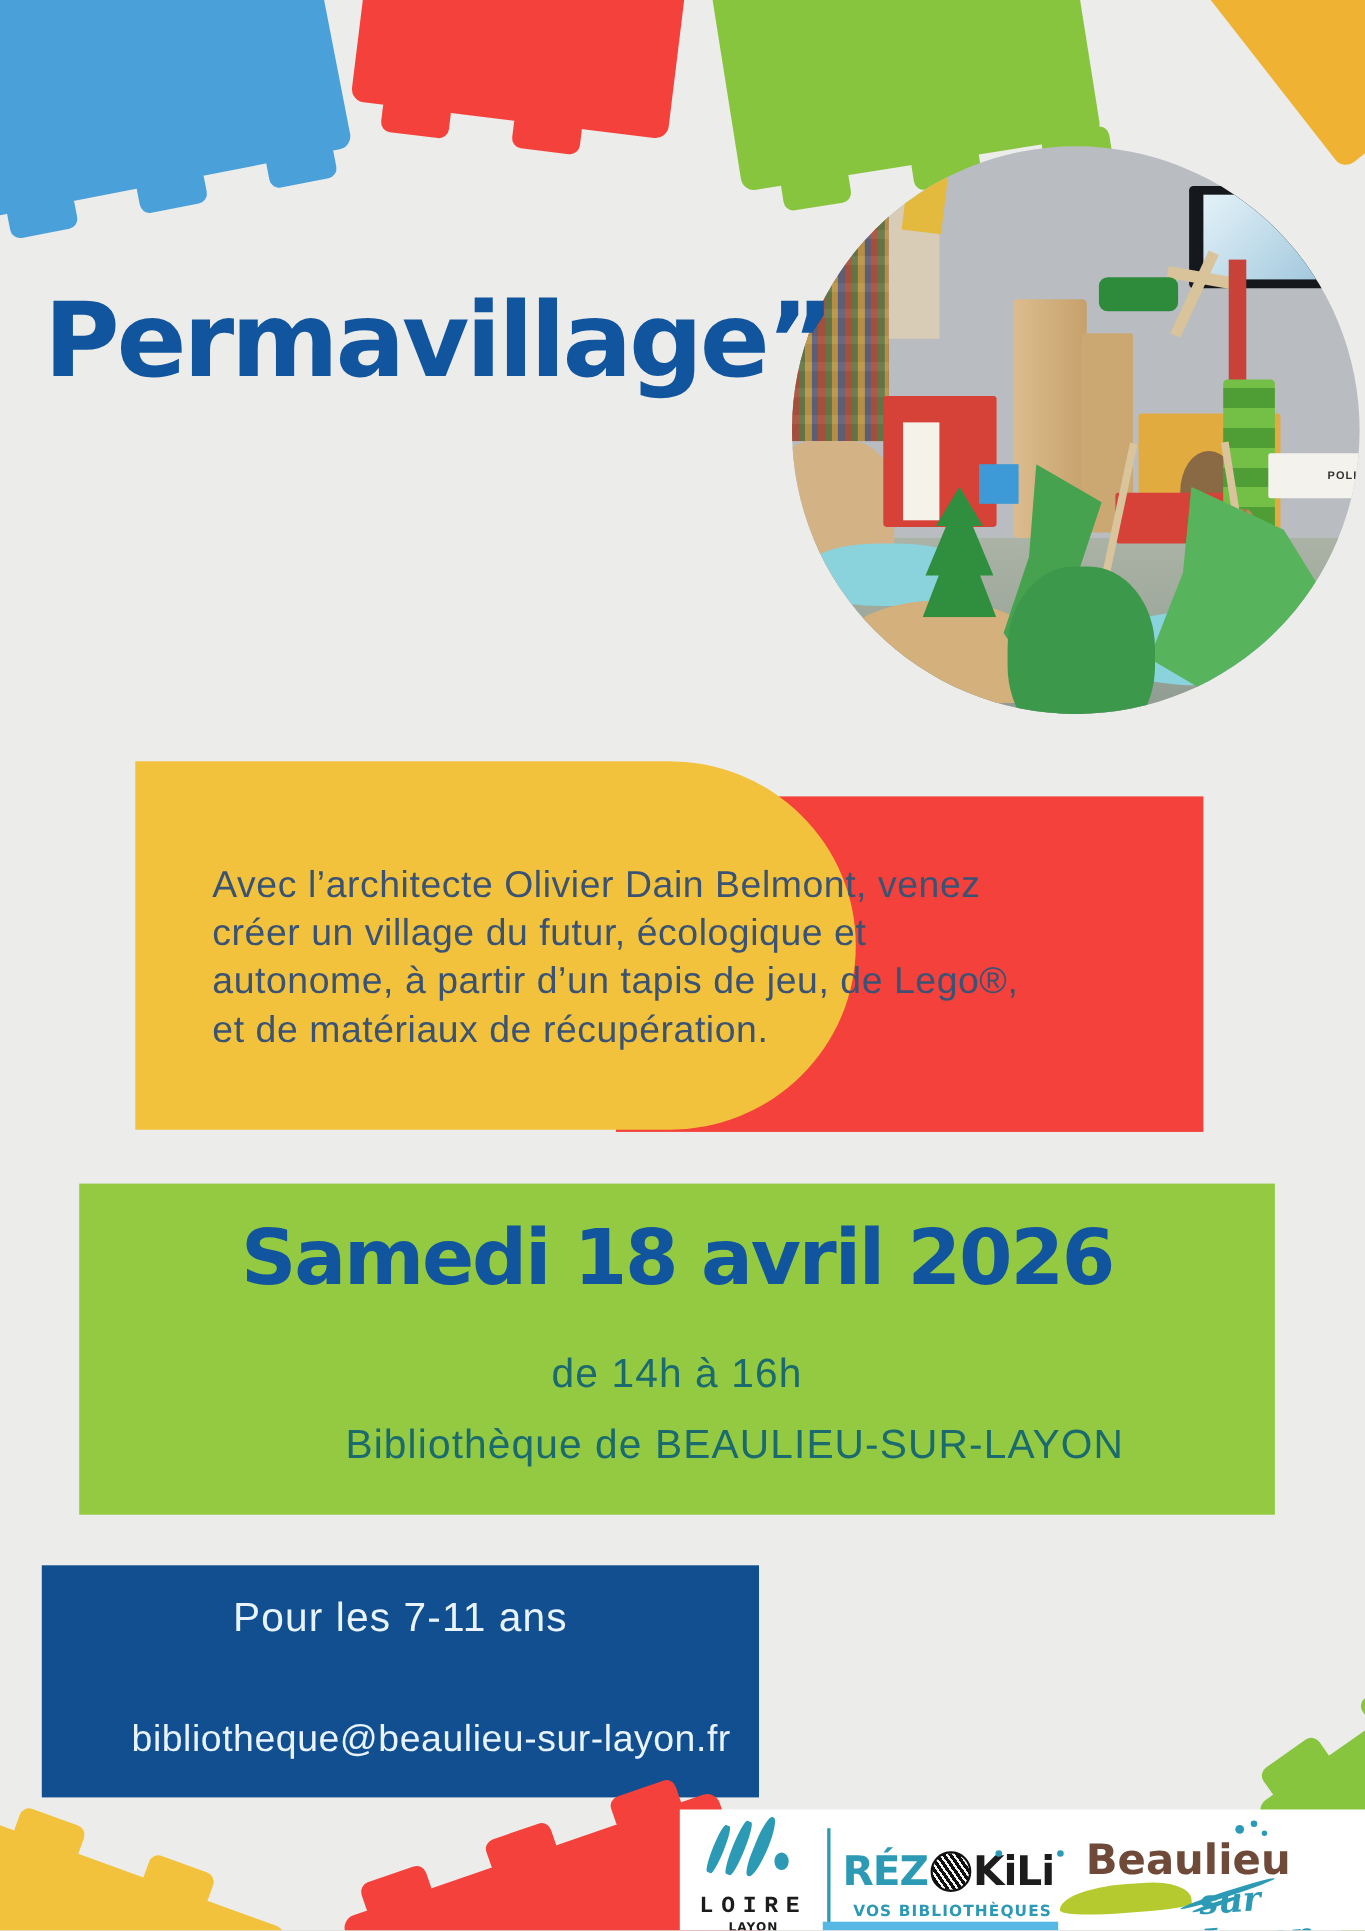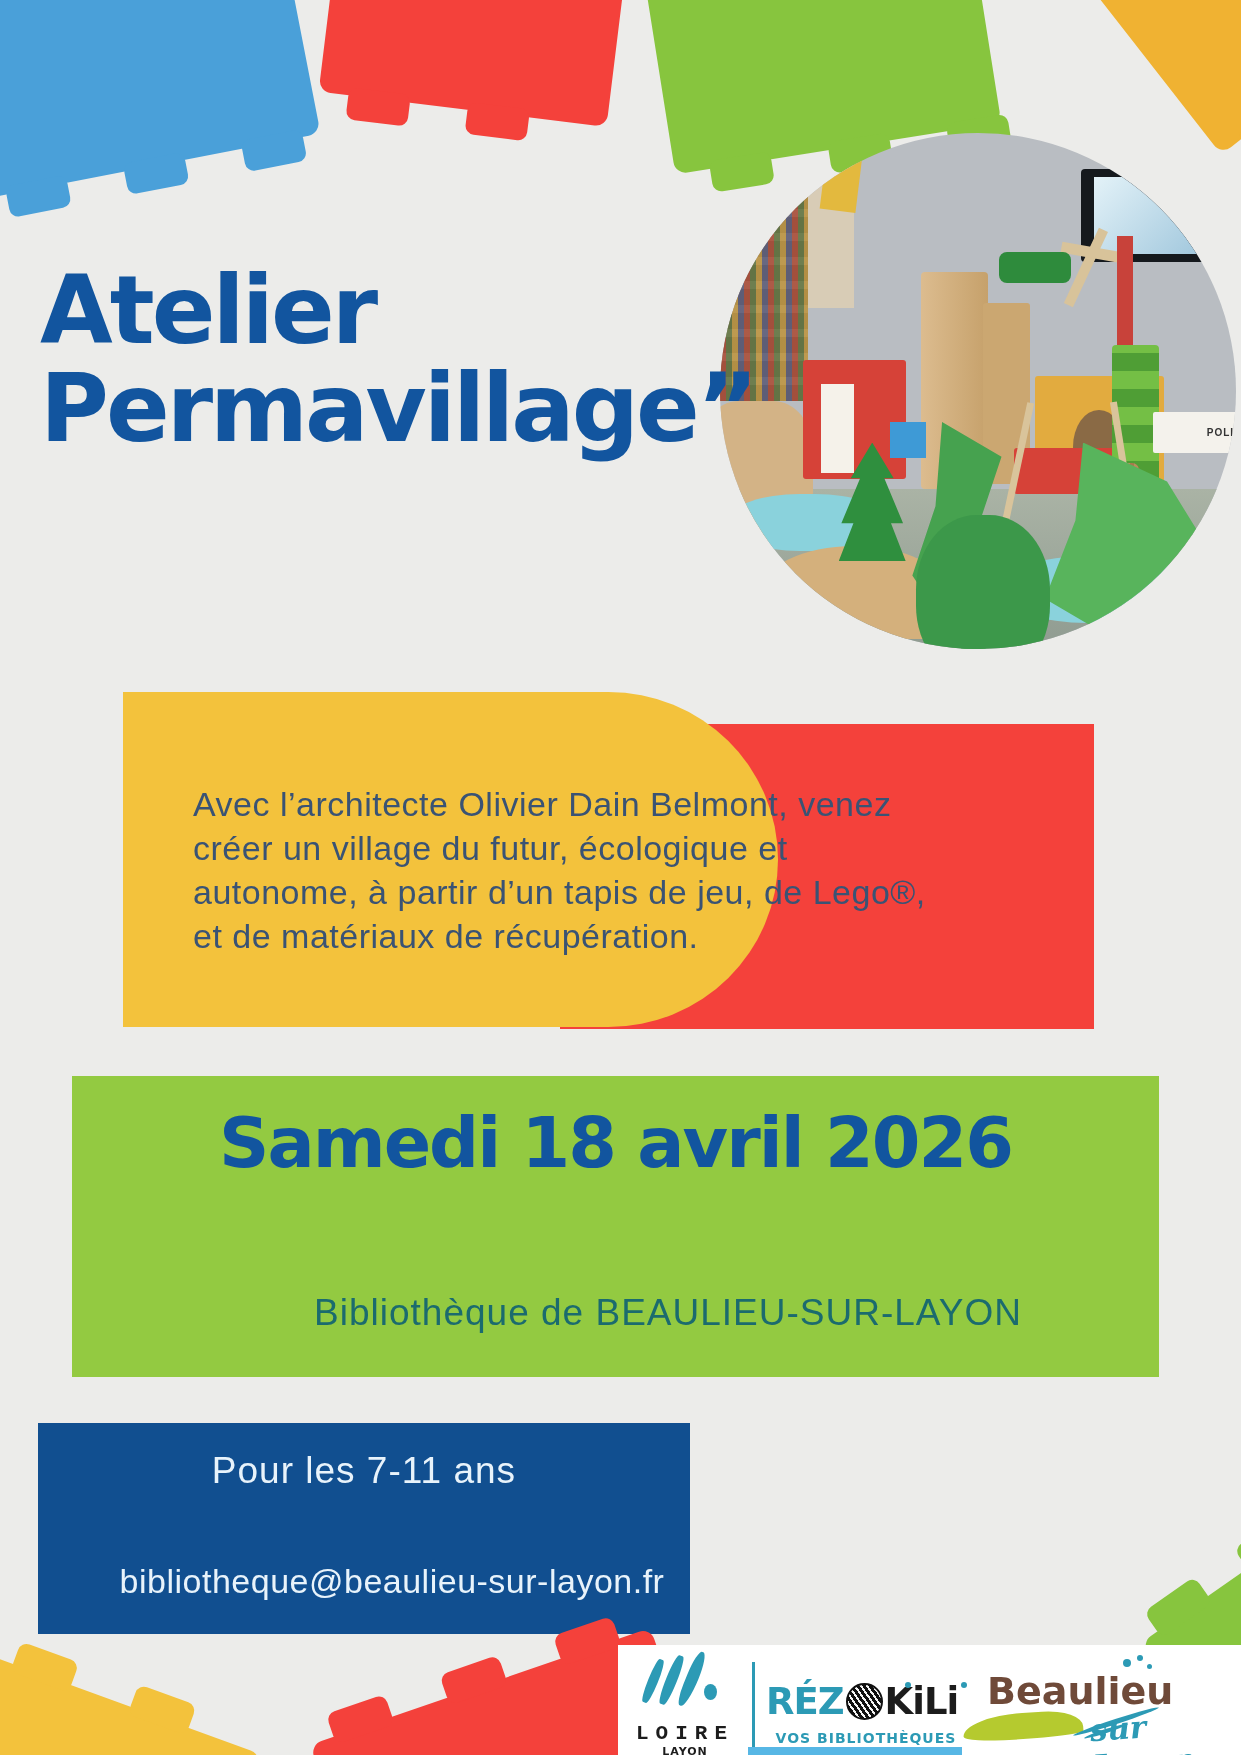--- a/index.html
+++ b/index.html
@@ -184,30 +184,30 @@
     <div class="ph-tree"></div>
     <div class="ph-cork"></div>
     <div class="ph-skewer1"></div>
     <div class="ph-skewer2"></div>
     <div class="ph-foliage1"></div>
     <div class="ph-foliage2"></div>
     <div class="ph-foliage3"></div>
   </div>
 
   <div class="title">
-    <div>Atelier</div>
     <div>Permavillage”</div>
   </div>
 
   <div class="desc-red"></div>
   <div class="desc-yellow"></div>
   <p class="desc-text">Avec l’architecte Olivier Dain Belmont, venez créer un village du futur, écologique et autonome, à partir d’un tapis de jeu, de Lego®, et de matériaux de récupération.</p>
 
   <div class="green-box"></div>
   <div class="date-line">Samedi 18 avril 2026</div>
+  <div class="time-line">de 14h à 16h</div>
   <div class="place-line">Bibliothèque de BEAULIEU-SUR-LAYON</div>
 
   <div class="blue-box"></div>
   <div class="audience-line">Pour les 7-11 ans</div>
   <div class="email-line">bibliotheque@beaulieu-sur-layon.fr</div>
 
   <div class="brick studs-top" style="left:-20px;top:1652px;width:300px;height:160px;background:var(--yellowBox);
               transform:rotate(20deg);transform-origin:top left;">
     <span class="stud" style="left:35px;"></span>
     <span class="stud" style="left:160px;"></span>

